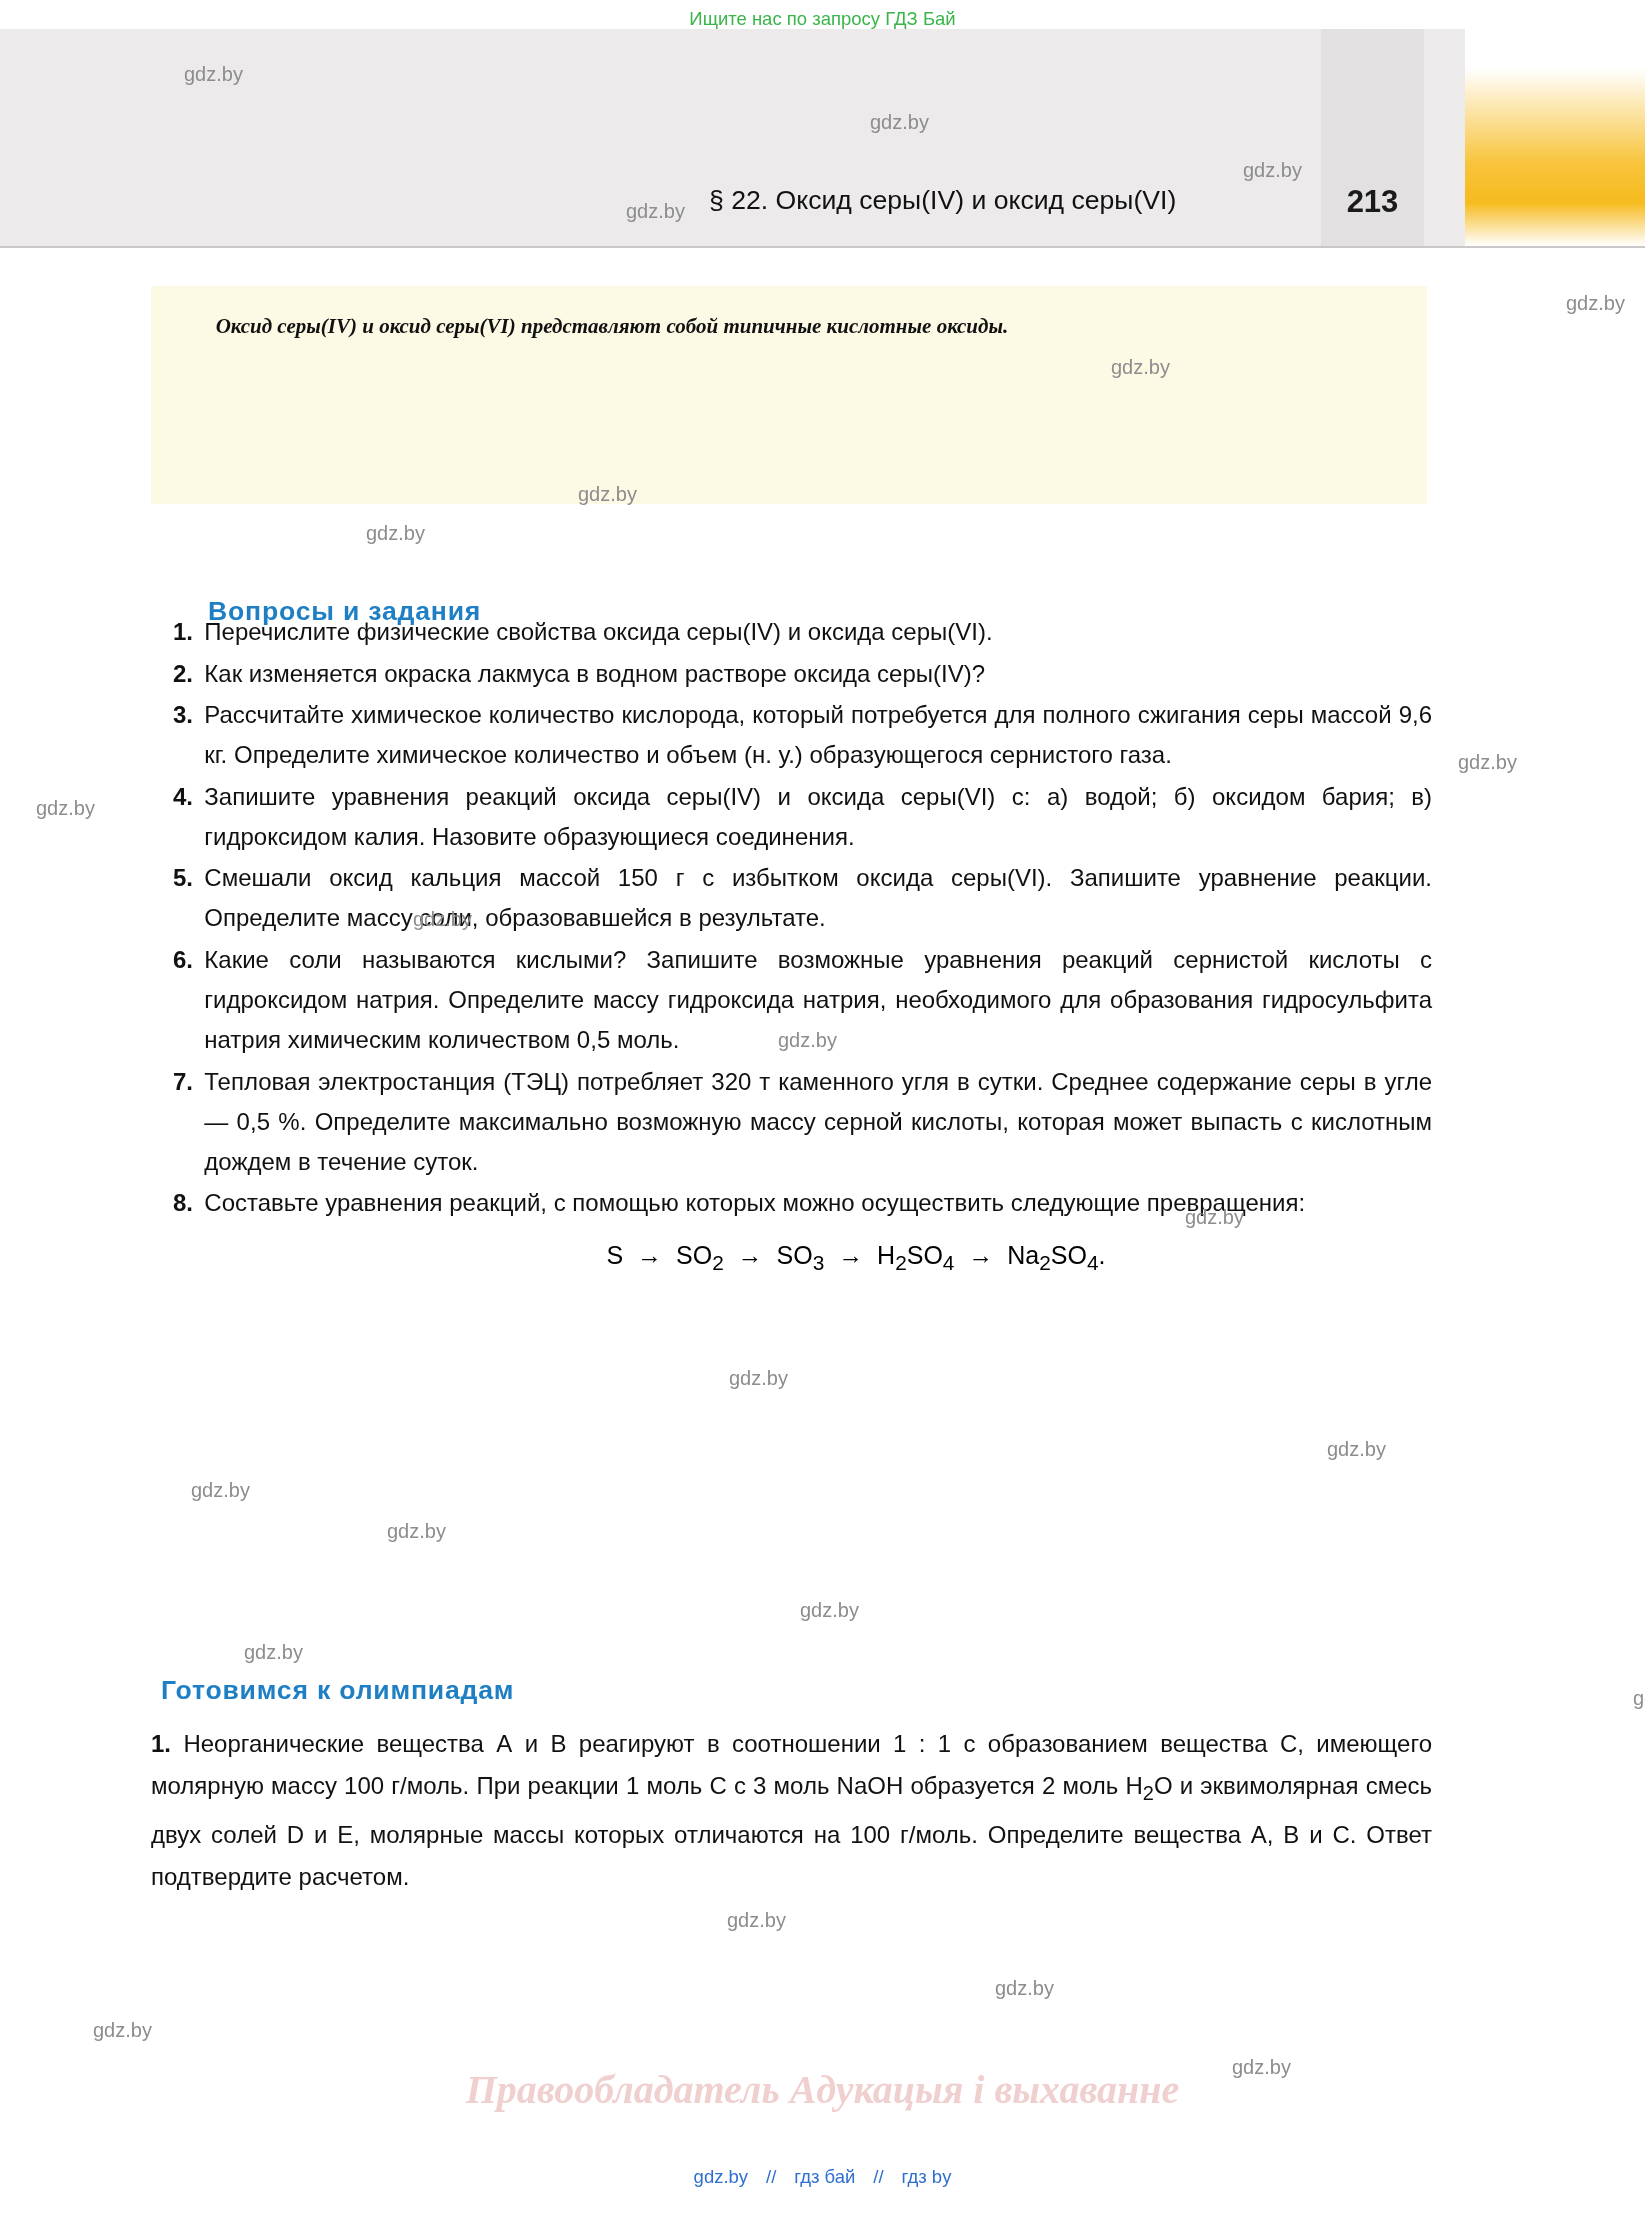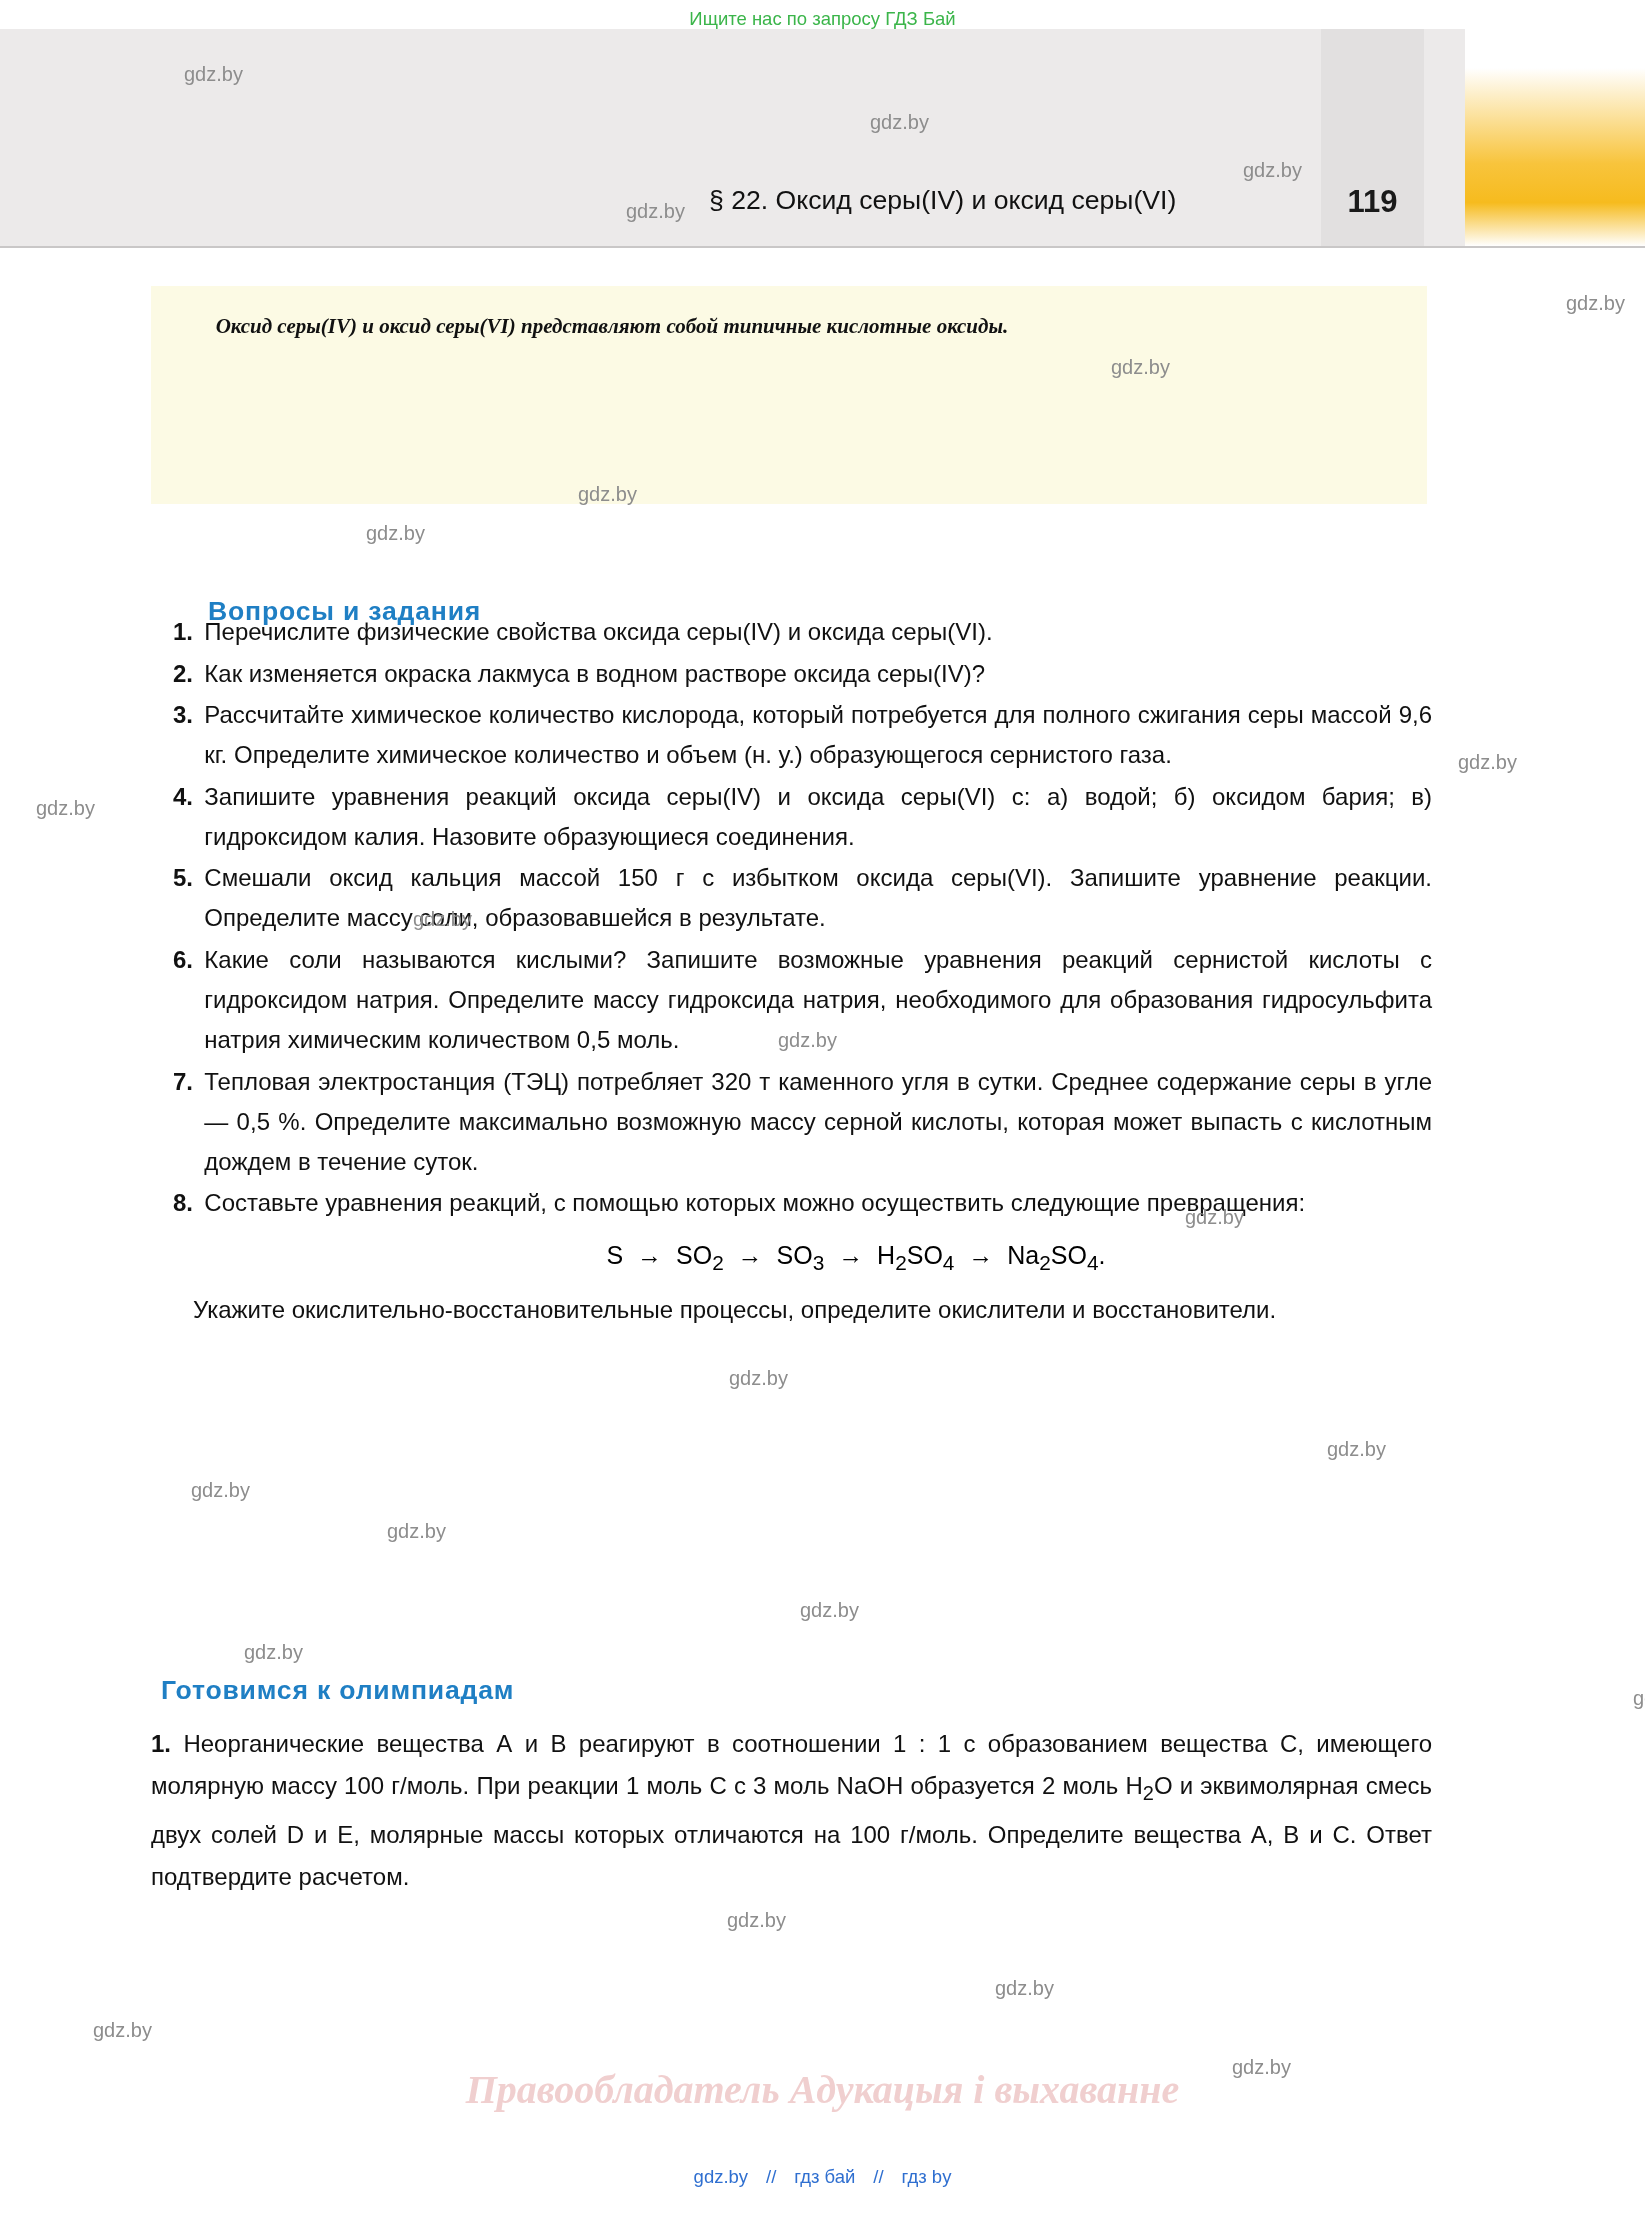--- a/index.html
+++ b/index.html
@@ -208,21 +208,21 @@
   }
 </style>
 </head>
 <body>
 
 <div class="promo">Ищите нас по запросу ГДЗ Бай</div>
 
 <div class="header-band"></div>
 <div class="header-gradient"></div>
 <div class="header-pagebox"></div>
-<div class="page-number">119</div>
+<div class="page-number">213</div>
 <div class="header-title">§ 22. Оксид серы(IV) и оксид серы(VI)</div>
 
 <div class="def-box">
   <p class="first">Оксид серы(IV) и оксид серы(VI) представляют собой типичные кислотные оксиды.</p>
 </div>
 
 <div class="sec-heading" id="questions-heading">Вопросы и задания</div>
 
 <div class="qlist">
   <div class="qitem">
@@ -263,21 +263,20 @@
     <span>&nbsp;→&nbsp;</span>
     <span>SO<sub>2</sub></span>
     <span>&nbsp;→&nbsp;</span>
     <span>SO<sub>3</sub></span>
     <span>&nbsp;→&nbsp;</span>
     <span>H<sub>2</sub>SO<sub>4</sub></span>
     <span>&nbsp;→&nbsp;</span>
     <span>Na<sub>2</sub>SO<sub>4</sub>.</span>
   </div>
 
-  <div class="trailing" style="padding-left:42px;">Укажите окислительно-восстановительные процессы, определите окислители и восстановители.</div>
 </div>
 
 <div class="sec-heading" id="olympiad-heading">Готовимся к олимпиадам</div>
 
 <div class="olymp">
   <span class="lead">1.</span>
   <span>
     Неорганические вещества А и В реагируют в соотношении 1 : 1 с образованием вещества С, имеющего молярную массу 100 г/моль. При реакции 1 моль С с 3 моль NaOH образуется 2 моль H<sub>2</sub>O и эквимолярная смесь двух солей D и Е, молярные массы которых отличаются на 100 г/моль. Определите вещества А, В и С. Ответ подтвердите расчетом.
   </span>
 </div>

